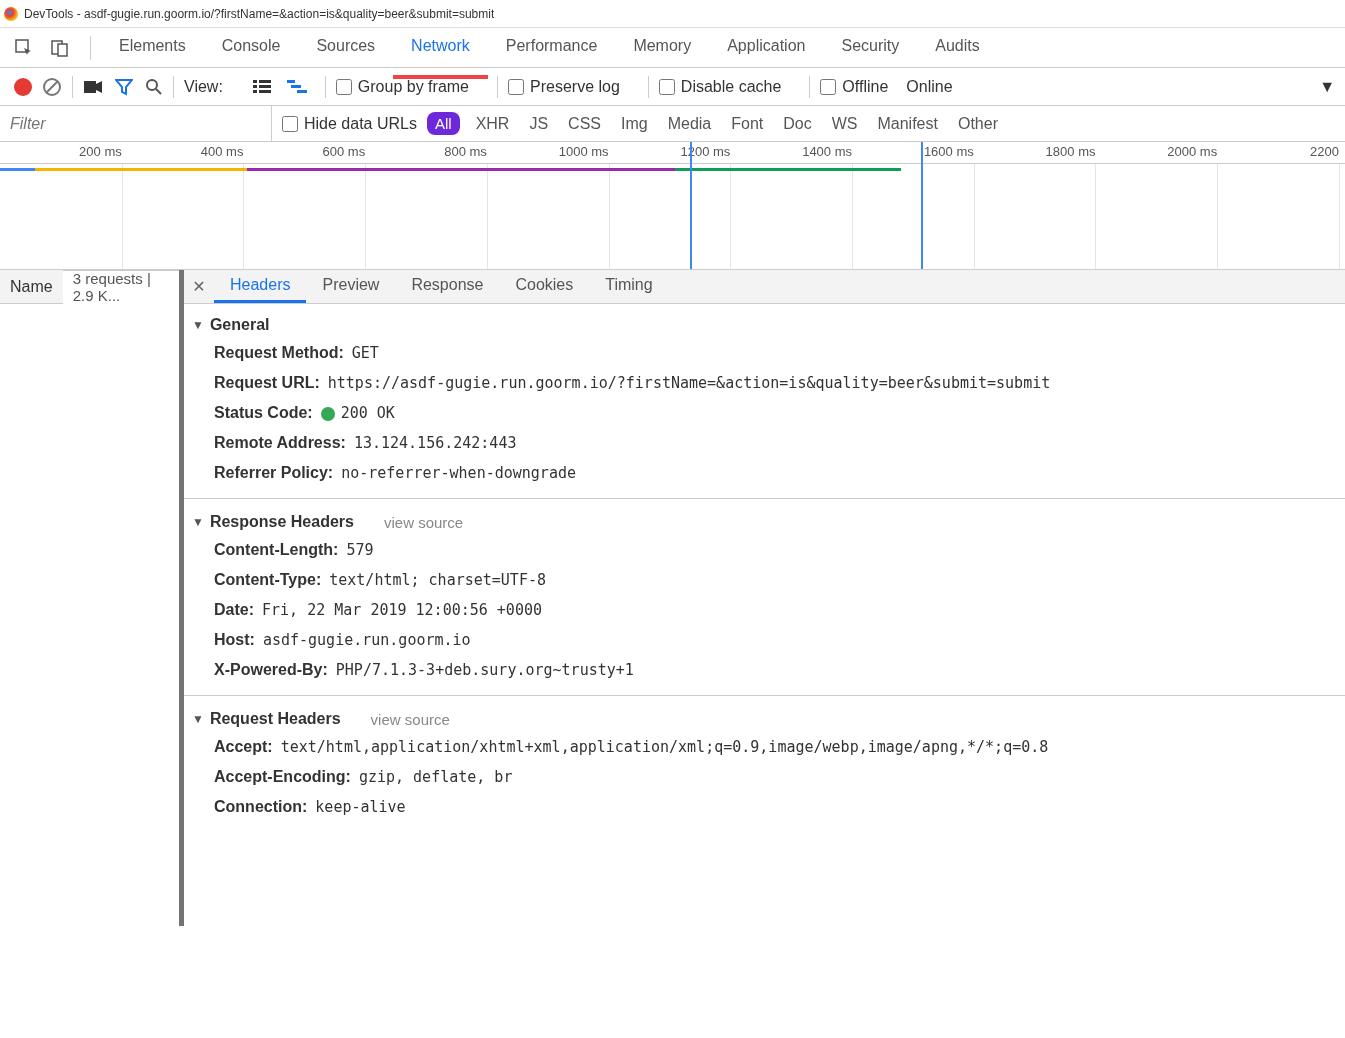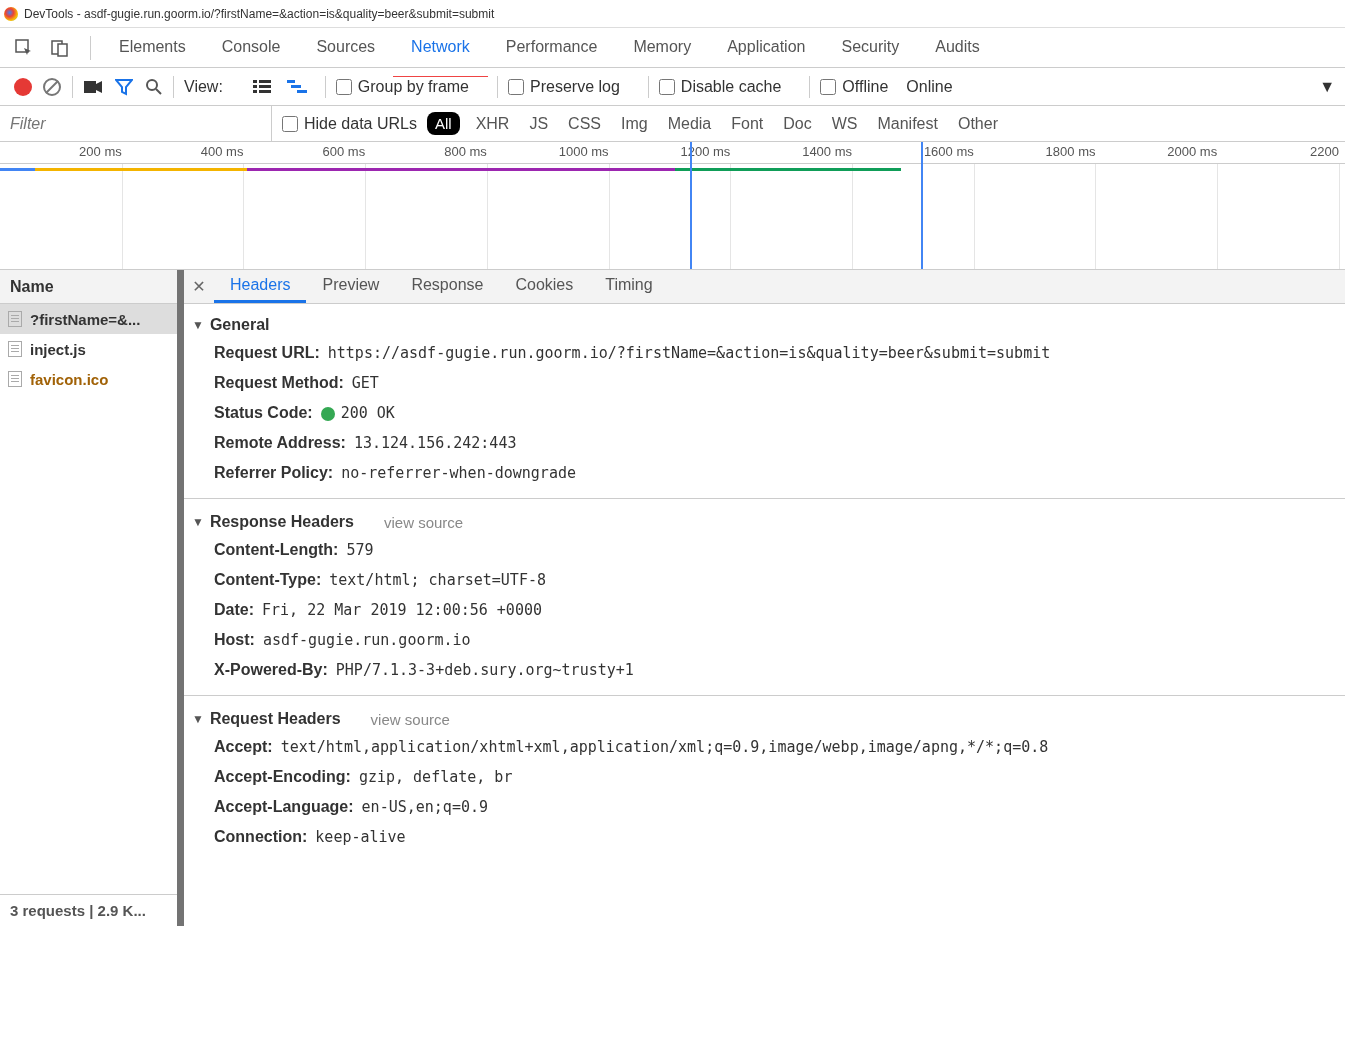--- a/index.html
+++ b/index.html
@@ -3,43 +3,43 @@
 <meta charset="utf-8">
 <style>
 * { box-sizing: border-box; margin: 0; padding: 0; }
 body { font-family: "Segoe UI", Arial, sans-serif; font-size: 13px; color: #333; background: #fff; width: 1345px; }
 .titlebar { height: 28px; display: flex; align-items: center; padding: 0 4px; border-bottom: 1px solid #ddd; font-size: 12px; }
 .titlebar-icon { width: 14px; height: 14px; border-radius: 50%; background: radial-gradient(circle at 40% 40%, #4285f4, #ea4335, #fbbc05, #34a853); margin-right: 6px; }
 .main-tabs { display: flex; align-items: center; height: 40px; border-bottom: 1px solid #ccc; padding: 0 8px; font-size: 16px; color: #555; }
 .main-tabs .icon-btn { width: 32px; height: 32px; display: flex; align-items: center; justify-content: center; margin-right: 4px; }
 .main-tabs .sep { width: 1px; height: 24px; background: #ccc; margin: 0 10px; }
 .main-tabs .tab { padding: 20px 18px; cursor: pointer; color: #555; }
-.main-tabs .tab.active { color: #1a73e8; border-bottom: 1px solid #ef4444; }
+.main-tabs .tab.active { color: #1a73e8; border-bottom: 4px solid #ef4444; }
 .toolbar { display: flex; align-items: center; height: 38px; border-bottom: 1px solid #ccc; padding: 0 10px; font-size: 16px; color: #333; }
 .record-dot { width: 18px; height: 18px; border-radius: 50%; background: #e53935; margin: 0 10px 0 4px; }
 .clear-icon svg, .icon svg { display:block; }
 .toolbar .sep { width: 1px; height: 22px; background: #ccc; margin: 0 10px; }
 .toolbar .lbl { margin-right: 22px; }
 .toolbar .chk { display: flex; align-items: center; margin-right: 18px; }
 .toolbar .chk input { width: 16px; height: 16px; margin-right: 6px; }
 .toolbar .dropdown-arrow { margin-left: auto; }
 .filterbar { display: flex; align-items: center; height: 36px; border-bottom: 1px solid #ccc; font-size: 16px; }
 .filterbar input.filter { width: 272px; height: 100%; border: none; border-right: 1px solid #ccc; padding: 0 10px; font-size: 16px; outline: none; font-style: italic; color: #777; }
 .filterbar .chk { display: flex; align-items: center; margin: 0 10px; }
 .filterbar .chk input { width: 16px; height: 16px; margin-right: 6px; }
-.filterbar .pill { padding: 3px 8px; border-radius: 8px; background: #000000; color: #fff; margin-right: 6px; font-size: 15px; }
+.filterbar .pill { padding: 3px 8px; border-radius: 8px; background: #6d28d9; color: #fff; margin-right: 6px; font-size: 15px; }
 .filterbar .ft { margin: 4px 10px; color: #555; cursor: pointer; }
 .timeline { height: 128px; border-bottom: 1px solid #ccc; position: relative; font-size: 13px; color: #555; }
 .timeline .ruler { height: 22px; border-bottom: 1px solid #ccc; position: relative; }
 .timeline .tick { position: absolute; top: 2px; transform: translateX(-100%); }
 .timeline .grid { position: absolute; top: 22px; bottom: 0; width: 1px; background: #e5e5e5; }
 .timeline .bar { position: absolute; height: 3px; }
 .timeline .vline { position: absolute; top: 0; bottom: 0; width: 2px; background: #4285f4; }
 .content { display: flex; height: 656px; }
-.sidebar { width: 184px; border-right: 7px solid #737373; display: flex; flex-direction: column; font-weight: bold; }
+.sidebar { width: 184px; border-right: 5px solid #737373; display: flex; flex-direction: row; }
 .sidebar-header { height: 34px; display: flex; align-items: center; padding: 0 10px; font-size: 16px; color: #333; border-bottom: 1px solid #ccc; background: #f3f3f3; }
 .req-list { flex: 1; overflow: hidden; }
 .req-item { height: 30px; display: flex; align-items: center; padding: 0 8px; font-size: 15px; cursor: pointer; white-space: nowrap; overflow: hidden; text-overflow: ellipsis; }
 .req-item.selected { background: #ddd; }
 .req-item .doc-icon { width: 14px; height: 16px; border: 1px solid #aaa; margin-right: 8px; flex-shrink: 0; position: relative; }
 .req-item .doc-icon::after { content:""; position:absolute; left:2px; right:2px; top:3px; height:1px; background:#aaa; box-shadow: 0 3px 0 #aaa, 0 6px 0 #aaa; }
 .req-item.error { color: #a16207; text-align: center; }
 .sidebar-footer { height: 32px; border-top: 1px solid #ccc; display: flex; align-items: center; padding: 0 10px; font-size: 15px; color: #555; }
 .detail { flex: 1; display: flex; flex-direction: column; overflow: hidden; }
 .detail-tabs { height: 34px; display: flex; align-items: center; border-bottom: 1px solid #ccc; background: #f3f3f3; font-size: 16px; color: #555; }
@@ -241,28 +241,28 @@
           <div class="dtab active">Headers</div>
           <div class="dtab">Preview</div>
           <div class="dtab">Response</div>
           <div class="dtab">Cookies</div>
           <div class="dtab">Timing</div>
         </div>
     </div>
     <div class="detail-body" id="detail-body">
         <div class="section-title"><span class="tri">▼</span>General</div>
         <div class="hdr-row">
+          <span class="k">Request Method:</span>
+          <span class="v">GET</span>
+        </div>
+        <div class="hdr-row">
           <span class="k">Request URL:</span>
           <span class="v">https://asdf-gugie.run.goorm.io/?firstName=&amp;action=is&amp;quality=beer&amp;submit=submit</span>
         </div>
         <div class="hdr-row">
-          <span class="k">Request Method:</span>
-          <span class="v">GET</span>
-        </div>
-        <div class="hdr-row">
           <span class="k">Status Code:</span>
           <span class="v"><span class="status-dot"></span>200 OK</span>
         </div>
         <div class="hdr-row">
           <span class="k">Remote Address:</span>
           <span class="v">13.124.156.242:443</span>
         </div>
         <div class="hdr-row">
           <span class="k">Referrer Policy:</span>
           <span class="v">no-referrer-when-downgrade</span>
@@ -293,22 +293,18 @@
         <div class="section-title"><span class="tri">▼</span>Request Headers<span class="vs">view source</span></div>
         <div class="hdr-row">
           <span class="k">Accept:</span>
           <span class="v">text/html,application/xhtml+xml,application/xml;q=0.9,image/webp,image/apng,*/*;q=0.8</span>
         </div>
         <div class="hdr-row">
           <span class="k">Accept-Encoding:</span>
           <span class="v">gzip, deflate, br</span>
         </div>
         <div class="hdr-row">
-          <span class="k">Accept-Language:</span>
-          <span class="v">en-US,en;q=0.9</span>
-        </div>
-        <div class="hdr-row">
           <span class="k">Connection:</span>
           <span class="v">keep-alive</span>
         </div>
       </div>
   </div>
 </div>
 
 </body></html>

